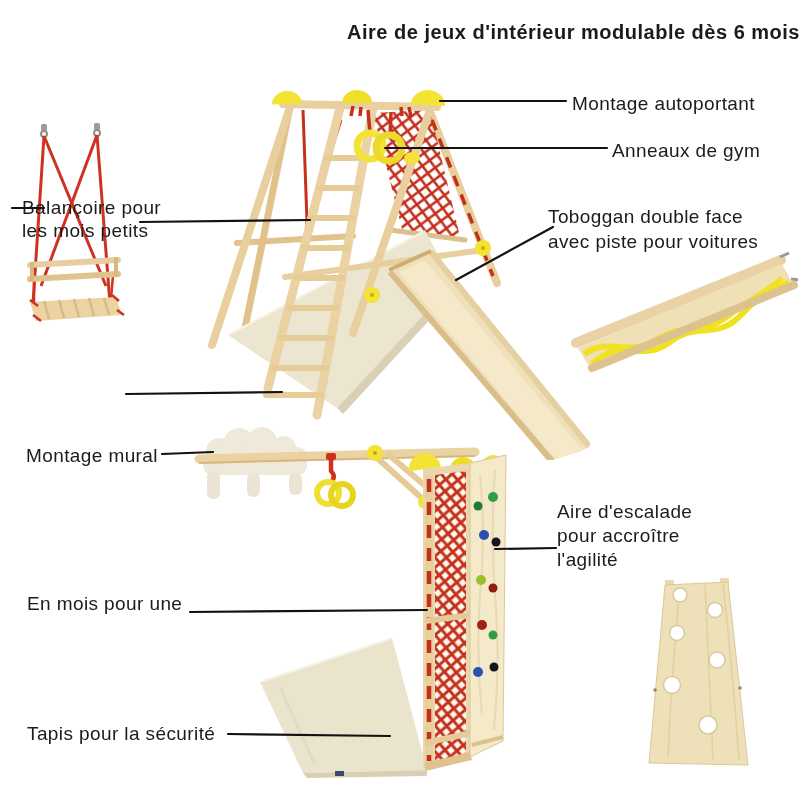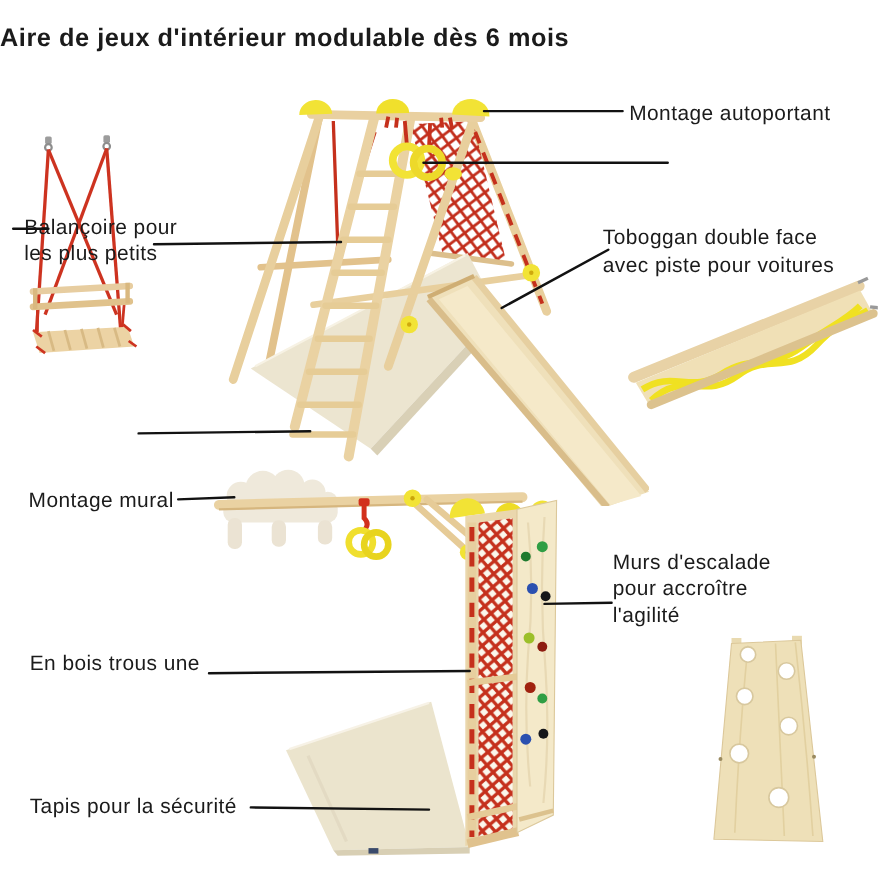--- a/index.html
+++ b/index.html
@@ -1,19 +1,19 @@
 <!DOCTYPE html>
 <html style="--text: #1b1b1b; --line: #121212; --wood: #ead2a2; --woodShadow: #d6b67e; --accentYellow: #f2e335; --ropeRed: #c5301c; --matBeige: #ebe4cd; --cloudBeige: #efe9db; --holdGreen: #2f9e44; --holdBlue: #2b50b0; --holdDarkRed: #8e1c10; --holdOlive: #9cbf2a; --holdBlack: #15161a;"><head>
 <meta charset="utf-8">
 <style>
   html,body{margin:0;padding:0;background:#ffffff;}
   .canvas{position:relative;width:800px;height:800px;background:#fff;overflow:hidden;
           font-family:"Liberation Sans",sans-serif;color:var(--text,#1b1b1b);}
-  .title{position:absolute;left:0;right:0;top:21px;text-align:left;
-         font-size:23px;font-weight:600;letter-spacing:.5px;color:var(--text,#1b1b1b);}
+  .title{position:absolute;left:0;right:0;top:21px;text-align:right;
+         font-size:20px;font-weight:600;letter-spacing:.5px;color:var(--text,#1b1b1b);}
   .label{position:absolute;font-size:19px;font-weight:500;letter-spacing:.4px;
          line-height:23px;white-space:nowrap;color:var(--text,#1b1b1b);}
   .illus{position:absolute;}
   .leader{position:absolute;left:0;top:0;pointer-events:none;}
 </style>
 </head>
 <body>
 
 <div class="canvas">
 
@@ -249,38 +249,41 @@
       <circle cx="37" cy="110" r="8.5"></circle>
       <circle cx="73" cy="150" r="9"></circle>
     </g>
     <circle cx="20" cy="115" r="1.8" fill="#9a8a60"></circle>
     <circle cx="105" cy="113" r="1.8" fill="#9a8a60"></circle>
   </svg>
 
   <div class="label" style="left:572px;top:92px">
     <div>Montage autoportant</div>
   </div>
+  <div class="label" style="left:612px;top:139px">
+    <div>Anneaux de gym</div>
+  </div>
   <div class="label" style="left:22px;top:197px;line-height:22.5px">
     <div>Balançoire pour</div>
-    <div>les plus petits</div>
+    <div>les mois petits</div>
   </div>
   <div class="label" style="left:548px;top:204px;line-height:25px">
     <div>Toboggan double face</div>
     <div>avec piste pour voitures</div>
   </div>
   <div class="label" style="left:26px;top:444px">
     <div>Montage mural</div>
   </div>
   <div class="label" style="left:557px;top:500px;line-height:24px">
-    <div>Murs d'escalade</div>
+    <div>Aire d'escalade</div>
     <div>pour accroître</div>
     <div>l'agilité</div>
   </div>
   <div class="label" style="left:27px;top:591px;line-height:25px">
-    <div>En bois trous une</div>
+    <div>En mois pour une</div>
   </div>
   <div class="label" style="left:27px;top:722px">
     <div>Tapis pour la sécurité</div>
   </div>
 
   <svg class="leader" width="800" height="800" viewBox="0 0 800 800">
     <g stroke="#121212" stroke-width="2.2" stroke-linecap="round">
       <line x1="440" y1="101" x2="566" y2="101"></line>
       <line x1="385" y1="148" x2="607" y2="148"></line>
       <line x1="12" y1="208" x2="44" y2="208"></line>

